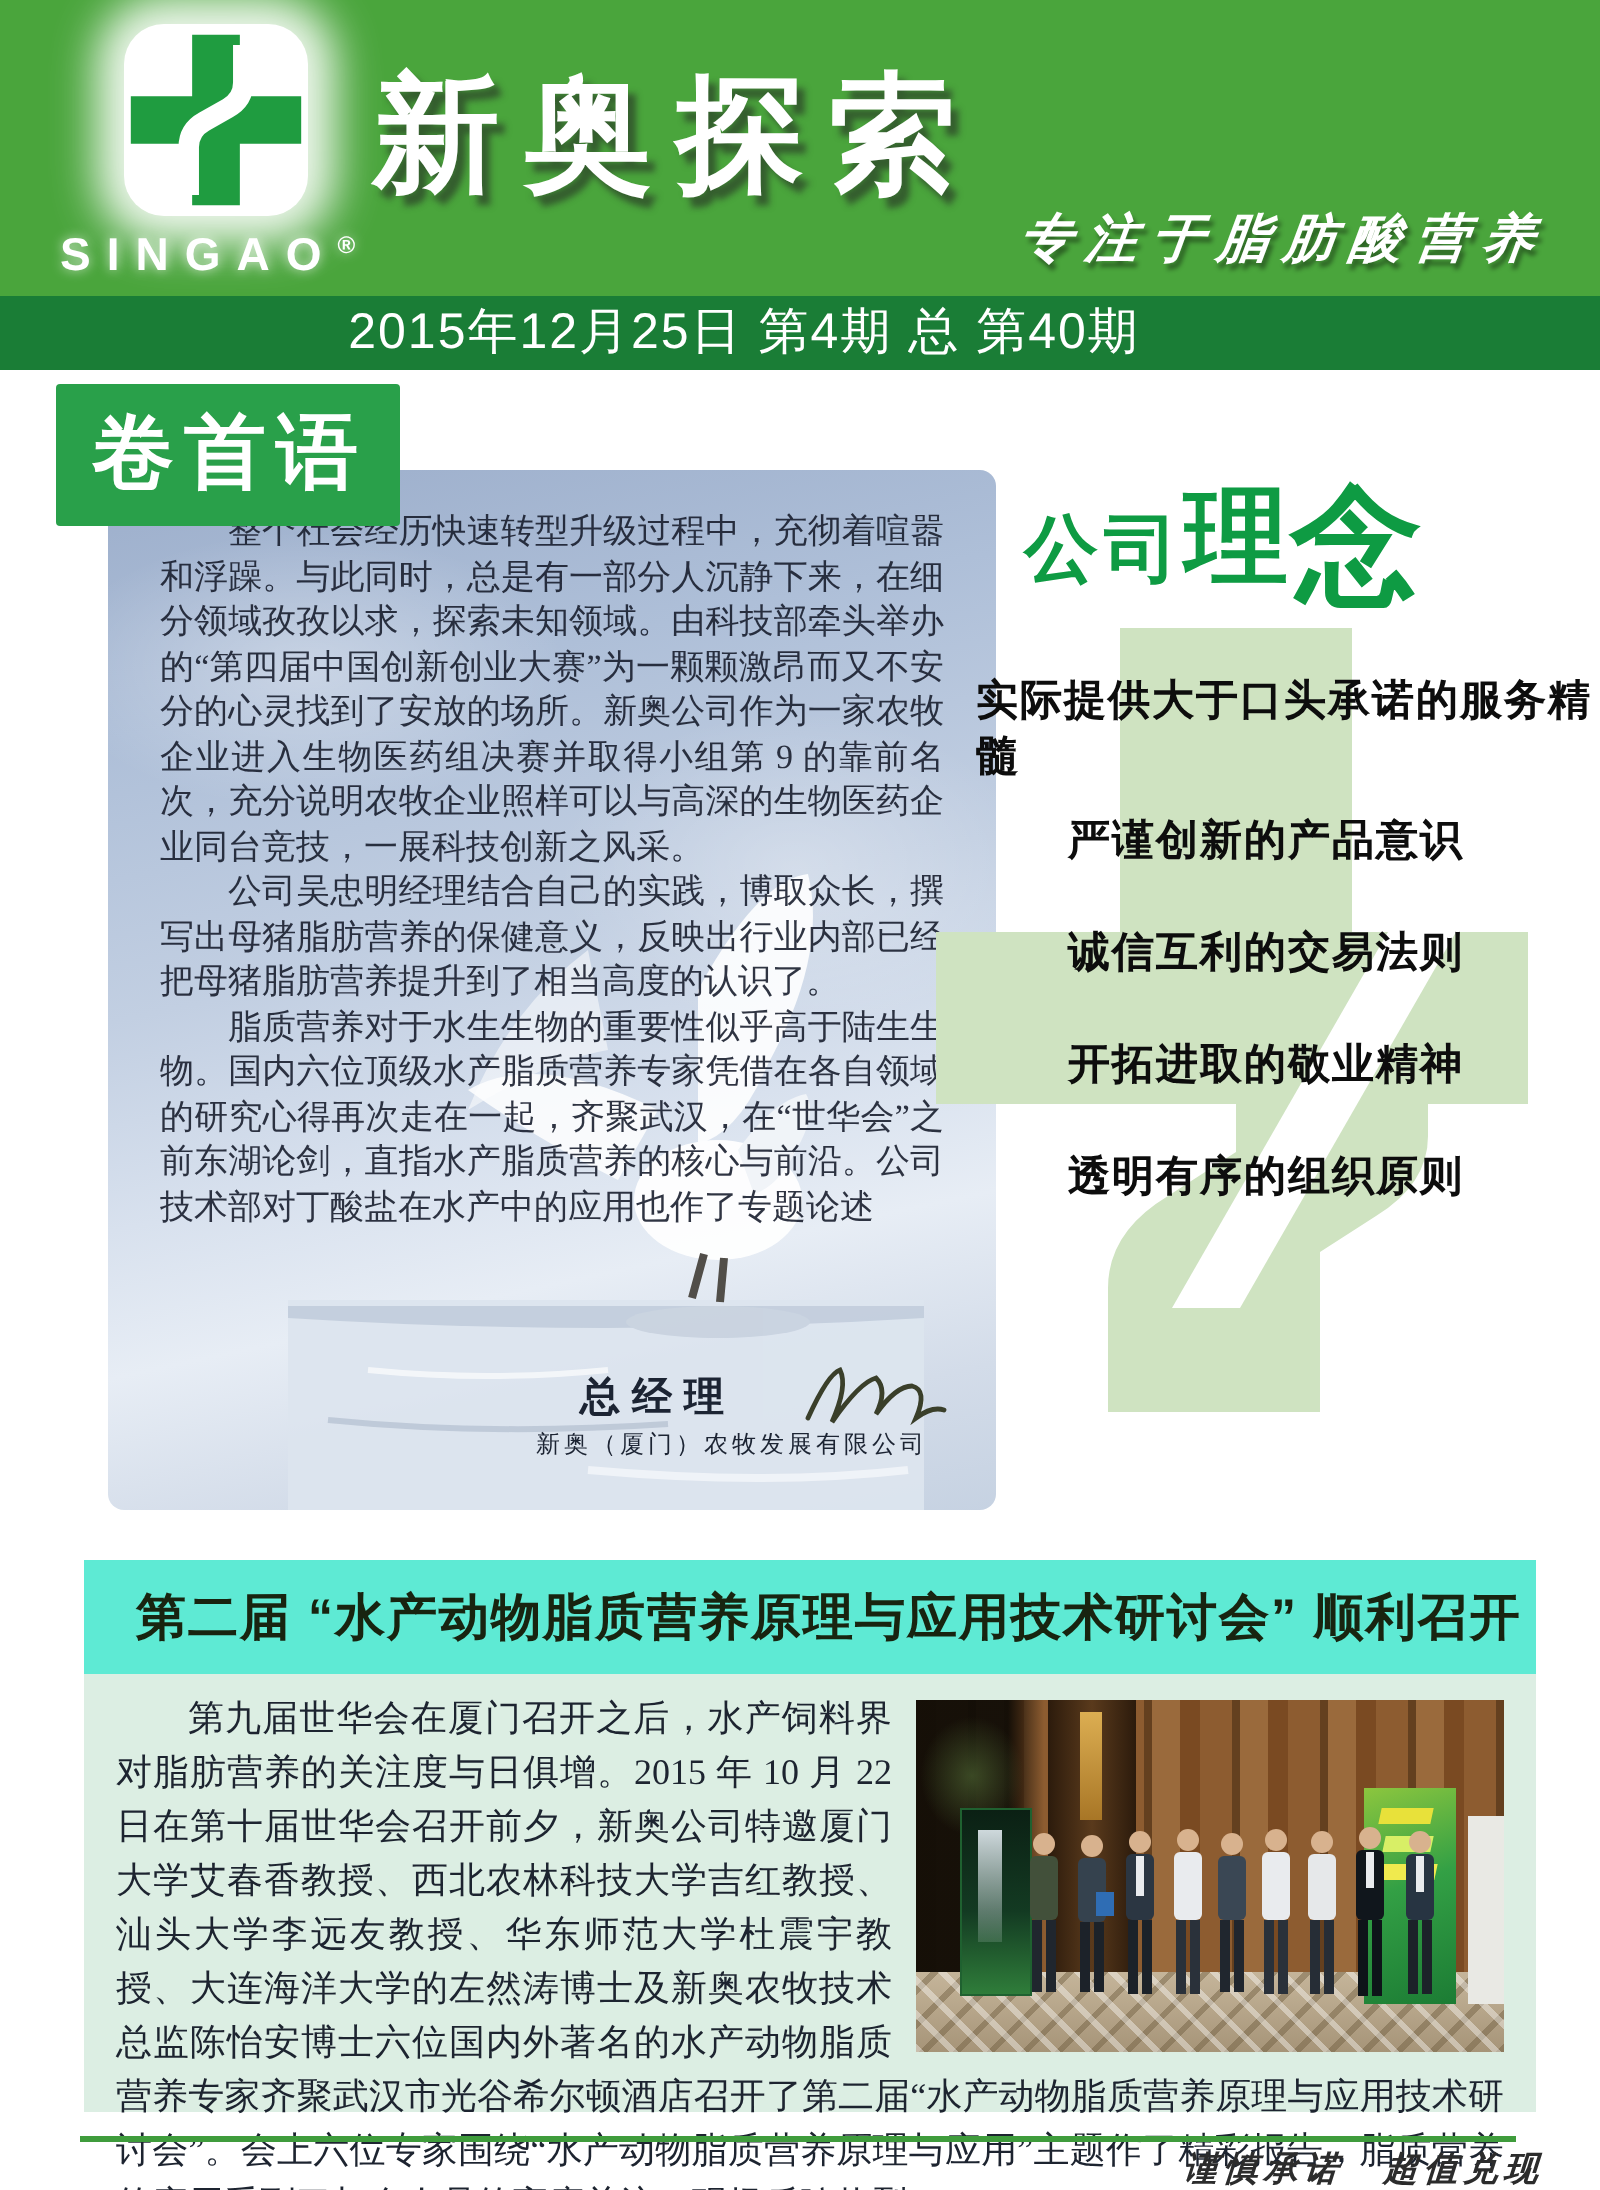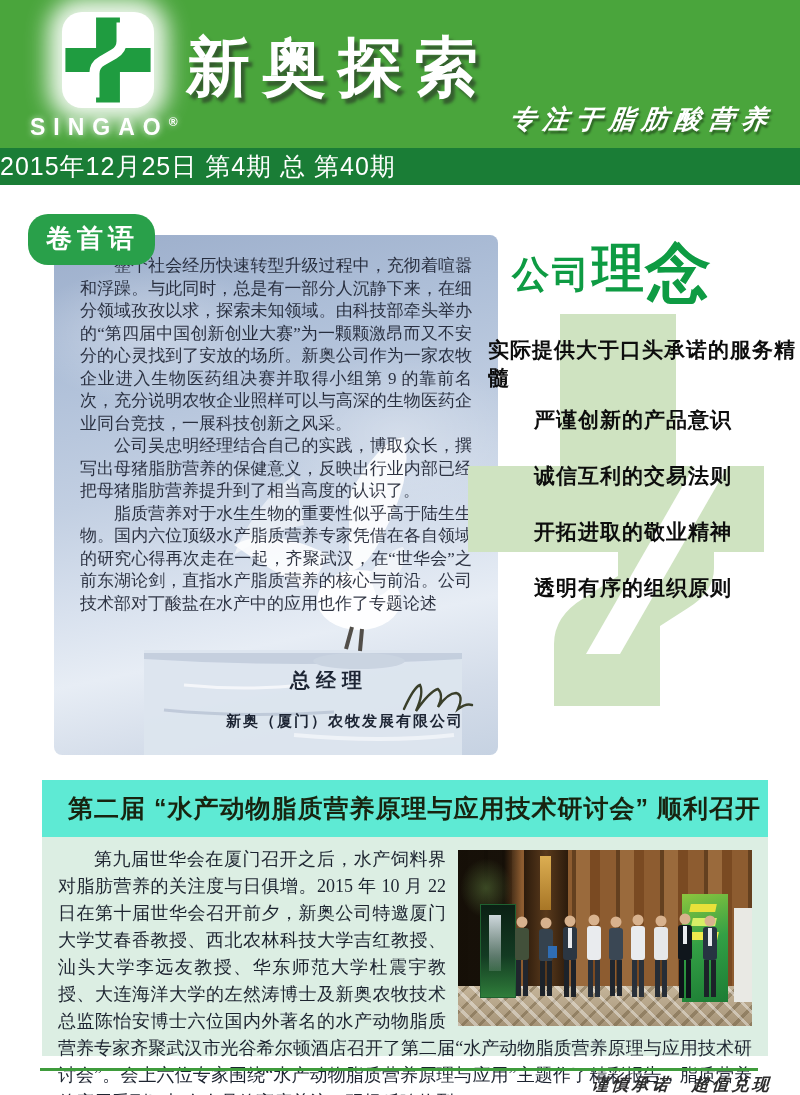--- a/index.html
+++ b/index.html
@@ -17,45 +17,45 @@
   .logo-svg { position:absolute; left:10px; top:6px; width:92px; height:96px; }
   .logo-text { position:absolute; left:30px; top:114px; width:180px; color:#fff;
     font-size:23px; letter-spacing:8px; font-weight:bold; text-shadow:0 0 6px rgba(255,255,255,.7); }
   .logo-text sup { font-size:12px; letter-spacing:0; }
   .paper-title { position:absolute; left:186px; top:24px; color:#fff; font-size:64px;
     font-weight:900; letter-spacing:12px; text-shadow:4px 5px 3px rgba(35,35,35,0.55); }
   .slogan { position:absolute; right:26px; top:102px; color:#fff; font-size:26px;
     font-weight:bold; font-style:italic; letter-spacing:7px; transform:skewX(-7deg);
     text-shadow:2px 3px 2px rgba(0,0,0,0.4); font-family:"Liberation Serif", serif; }
   .datebar { position:absolute; left:0; top:148px; width:800px; height:37px; background:#1a7d36;
-    color:#fff; font-size:25px; line-height:37px; text-align:left; padding-right:56px; letter-spacing:1px; }
-
-  
-  .badge { position:absolute; left:28px; top:214px; background:#29a04a; color:#fff;
-    font-size:26px; font-weight:bold; letter-spacing:5px; padding:7px 16px 9px 18px;
-    border-radius:20px; z-index:5; }
+    color:#fff; font-size:25px; line-height:37px; text-align:center; padding-right:56px; letter-spacing:1px; }
+
+  
+  .badge { position:absolute; left:28px; top:192px; background:#29a04a; color:#fff;
+    font-size:41px; font-weight:bold; letter-spacing:5px; padding:7px 16px 9px 18px;
+    border-radius:2px; z-index:5; }
 
   
   .letter { position:absolute; left:54px; top:235px; width:444px; height:520px;
     border-radius:8px; overflow:hidden;
     background:linear-gradient(168deg,#9caecb 0%,#aebfd8 22%,#c2cfe2 45%,#d8e1ee 62%,#e7edf5 74%,#d3dce9 88%,#c6d2e2 100%); }
   .letter .mist1 { position:absolute; left:-30px; top:30px; width:260px; height:140px; border-radius:50%;
     background:radial-gradient(ellipse, rgba(255,255,255,0.35), rgba(255,255,255,0) 70%); }
   .letter .mist2 { position:absolute; right:-20px; top:120px; width:240px; height:160px; border-radius:50%;
     background:radial-gradient(ellipse, rgba(255,255,255,0.3), rgba(255,255,255,0) 70%); }
   .swan-svg { position:absolute; left:90px; top:200px; width:318px; height:320px; opacity:0.95; }
   .letter-text { position:absolute; left:0; top:0; width:100%; height:100%;
     padding:20px 26px 0 26px; font-family:"Liberation Serif", serif;
     font-size:17px; line-height:22.5px; color:rgba(24,30,46,0.9); text-align:justify; }
   .letter-text p { text-indent:2em; margin:0; }
   .letter-sign { position:absolute; right:34px; bottom:24px; text-align:right;
     font-family:"Liberation Serif", serif; color:#1c2433; }
   .sign-row1 { font-size:20px; font-weight:bold; letter-spacing:6px; margin-right:96px; }
   .sign-scribble { position:absolute; right:18px; bottom:28px; width:86px; height:52px; }
-  .sign-row2 { font-size:15px; font-weight:bold; letter-spacing:2px; margin-top:18px; }
+  .sign-row2 { font-size:12px; font-weight:normal; letter-spacing:2px; margin-top:2px; }
 
   
   .phil-title { position:absolute; left:512px; top:234px; display:flex; align-items:flex-end;
     color:#0e9b43; font-weight:900; z-index:4; }
   .phil-t-small { font-size:37px; letter-spacing:3px; padding-bottom:5px; }
   .phil-t-mid { font-size:52px; letter-spacing:1px; padding-bottom:1px; }
   .phil-t-big { font-size:66px; line-height:0.95; }
   .s-watermark { position:absolute; left:468px; top:314px; width:296px; height:392px; z-index:1; }
   .phil-list { position:absolute; left:488px; top:336px; width:320px; z-index:3;font-family:Liberation Mono, monospace; }
   .phil-item { height:56px; display:flex; align-items:center; font-size:21px; color:#0d0d0d;

